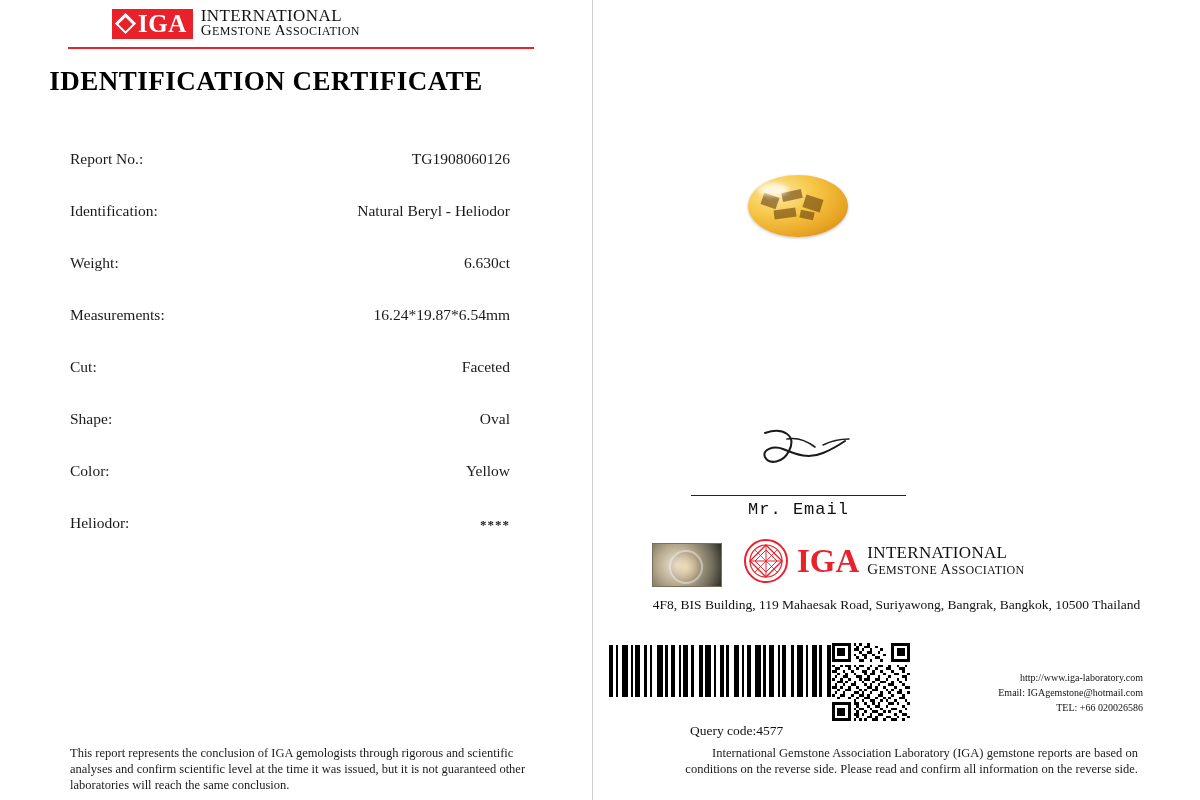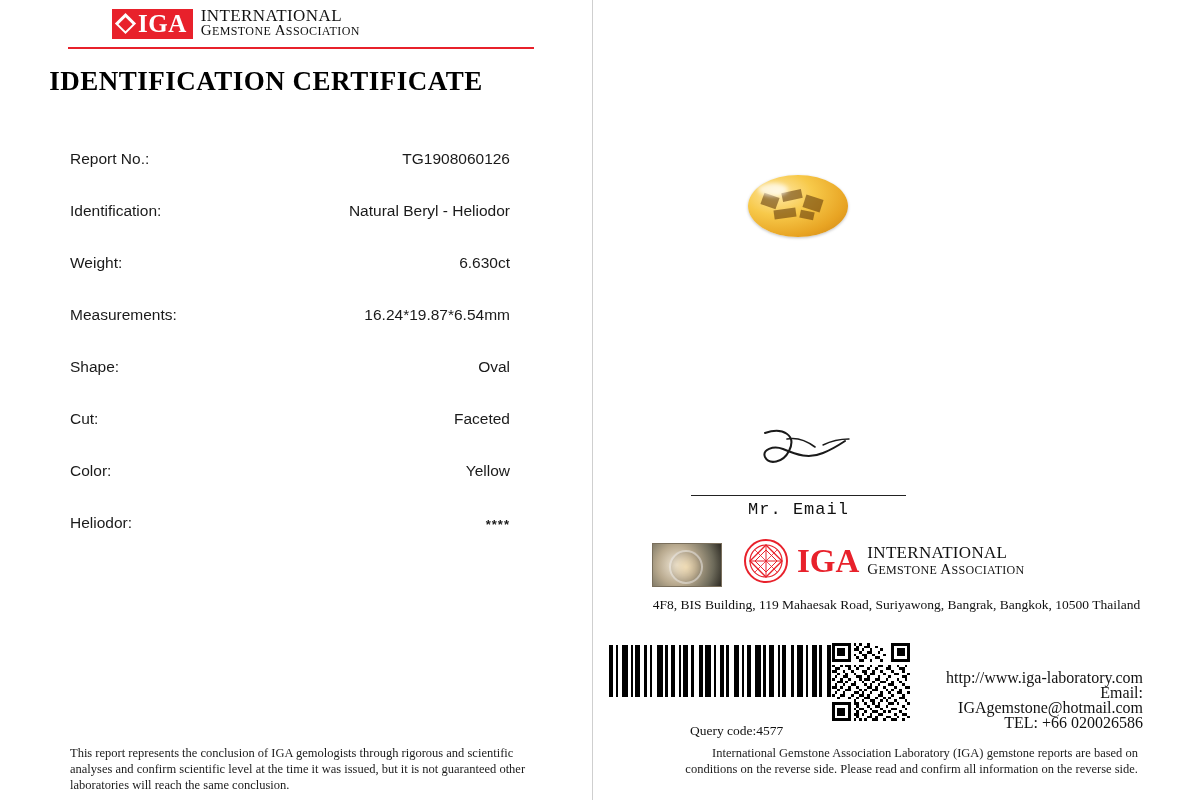--- a/index.html
+++ b/index.html
@@ -121,20 +121,21 @@
     position: absolute;
     left: 70px;
     top: 150px;
     width: 440px;
   }
   .field-row {
     position: relative;
     height: 52px;
     font-size: 15.5px;
     color: #1a1a1a;
+    font-family: Liberation Serif, serif;
   }
   .field-row .lbl {
     position: absolute;
     left: 0;
     top: 0;
   }
   .field-row .val {
     position: absolute;
     right: 0;
     top: 0;
@@ -313,21 +314,21 @@
     height: 78px;
   }
 
   .contact {
     position: absolute;
     right: 57px;
     top: 670px;
     width: 230px;
     text-align: right;
     font-family: "Liberation Serif", serif;
-    font-size: 16px;
+    font-size: 10px;
     line-height: 15px;
     color: #111;
   }
   .query-code {
     position: absolute;
     left: 97px;
     top: 723px;
     font-family: "Liberation Serif", serif;
     font-size: 13.5px;
     color: #111;
@@ -381,26 +382,26 @@
       </div>
       <div class="field-row">
         <span class="lbl">Weight:</span>
         <span class="val">6.630ct</span>
       </div>
       <div class="field-row">
         <span class="lbl">Measurements:</span>
         <span class="val">16.24*19.87*6.54mm</span>
       </div>
       <div class="field-row">
+        <span class="lbl">Cut:</span>
+        <span class="val">Faceted</span>
+      </div>
+      <div class="field-row">
         <span class="lbl">Shape:</span>
         <span class="val">Oval</span>
-      </div>
-      <div class="field-row">
-        <span class="lbl">Cut:</span>
-        <span class="val">Faceted</span>
       </div>
       <div class="field-row">
         <span class="lbl">Color:</span>
         <span class="val">Yellow</span>
       </div>
       <div class="field-row comment">
         <span class="lbl">Heliodor:</span>
         <span class="val">****</span>
       </div>
     </div>

